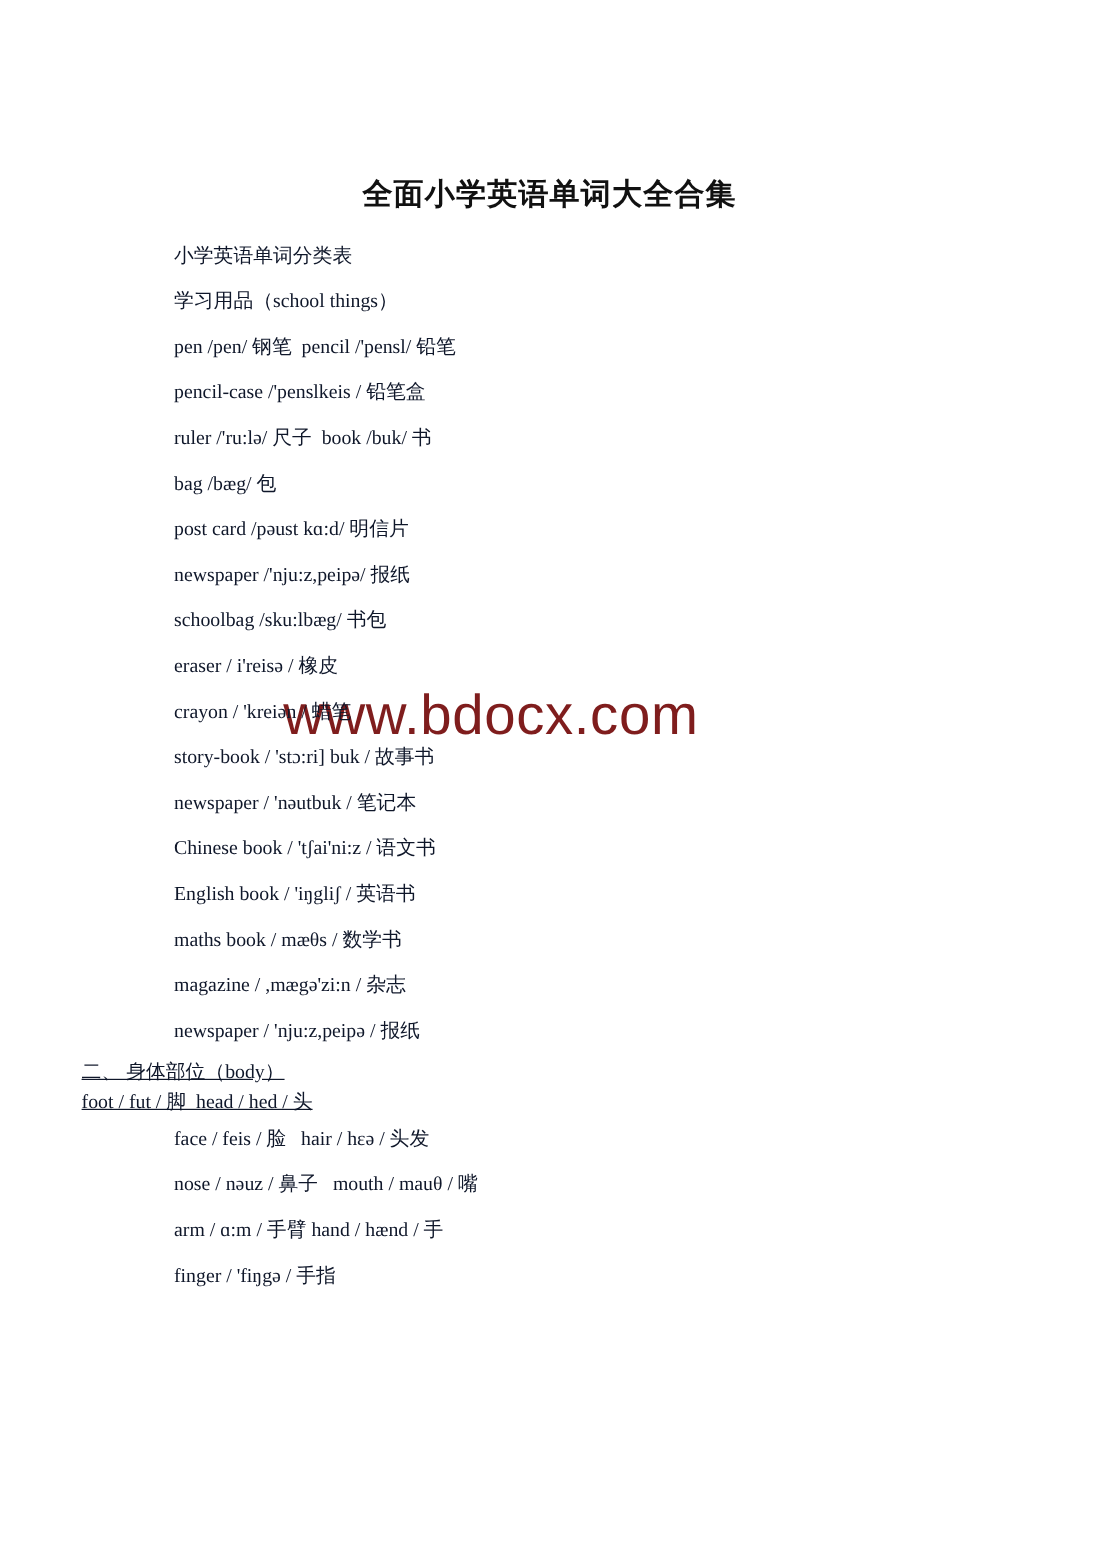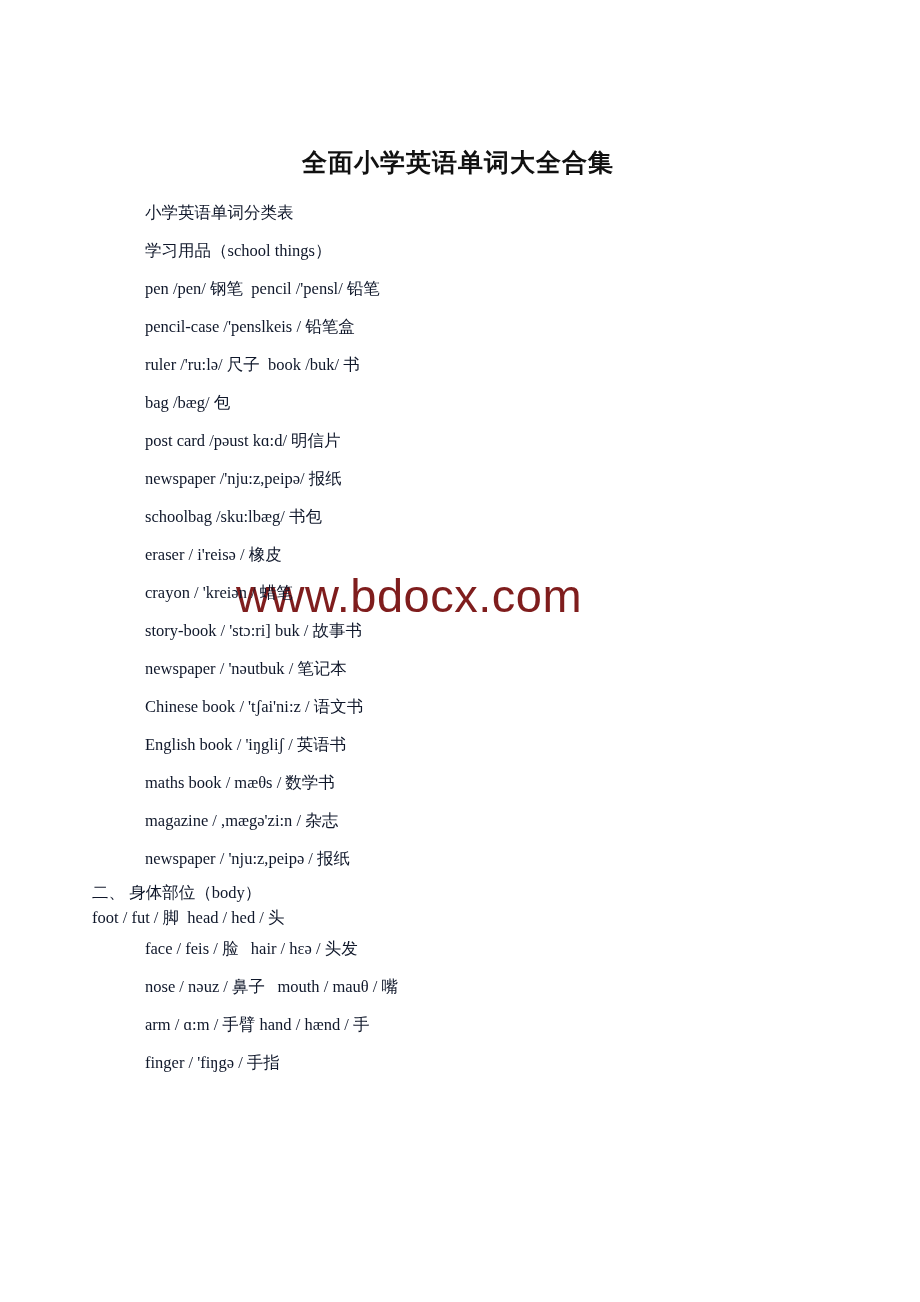--- a/index.html
+++ b/index.html
@@ -72,22 +72,23 @@
     color: #0f172a;
   }
 
   
   .line.first {
     padding-top: 14px;
   }
 
   
   .line.outdent {
-    padding-left: 92px;
+    padding-left: 68px;
     line-height: 25px;
+    text-decoration: underline;
   }
 
   .line.outdent.section-head {
     padding-top: 2px;
   }
 </style>
 </head>
 <body>
 
 <div id="page">

